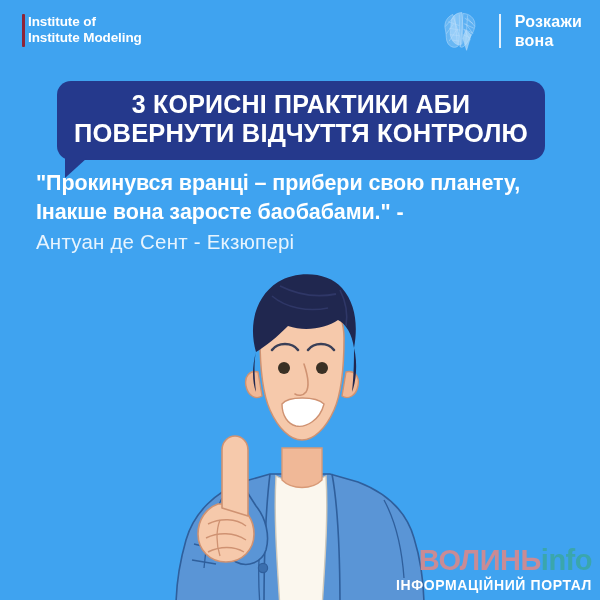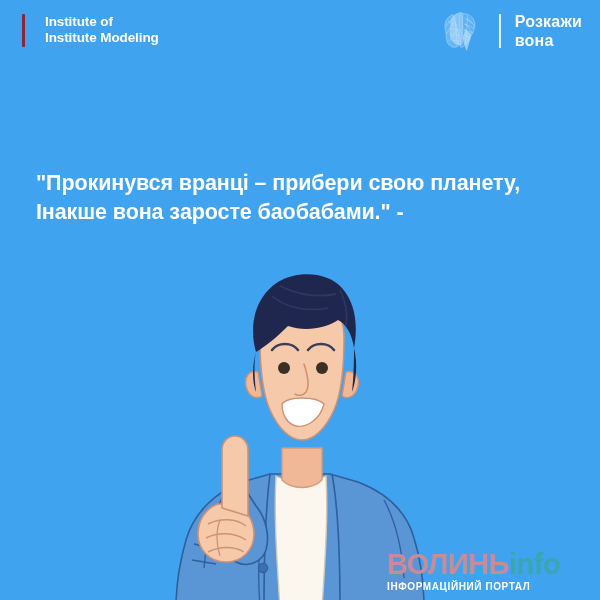--- a/index.html
+++ b/index.html
@@ -21,21 +21,21 @@
     overflow: hidden;
   }
 
   
   .brand-left {
     position: absolute;
     left: 22px;
     top: 14px;
     display: flex;
     align-items: stretch;
-    gap: 20px;
+    gap: 3px;
   }
   .brand-rule {
     width: 3px;
     background: #8e2438;
     border-radius: 1px;
   }
   .brand-left-text {
     color: #ffffff;
     font-size: 13.5px;
     font-weight: bold;
@@ -137,34 +137,34 @@
     width: 340px;
     height: 340px;
   }
 
   
   .watermark {
     position: absolute;
     right: 8px;
     bottom: 8px;
     width: 205px;
-    text-align: left;
+    text-align: right;
     line-height: 1;
   }
   .wm-main {
     font-size: 29px;
     font-weight: bold;
     letter-spacing: -0.5px;
     white-space: nowrap;
   }
   .wm-a { color: #c98b95; }
   .wm-b { color: #3aa6ad; }
   .wm-sub {
     margin-top: 3px;
-    font-size: 10px;
+    font-size: 14px;
     font-weight: bold;
     color: #ffffff;
     letter-spacing: 0.6px;
     white-space: nowrap;
   }
 </style>
 </head>
 <body>
 
 <div id="poster">
@@ -191,24 +191,32 @@
         <path d="M78 40 L62 22 M74 56 L58 34 M68 70 L54 46"></path>
       </g>
     </svg>
     <div class="brand-divider"></div>
     <div class="brand-right-text">
       <div>Розкажи</div>
       <div>вона</div>
     </div>
   </div>
 
+  <div class="banner-wrap">
+    <div class="banner">
+      <div class="banner-line">3 КОРИСНІ ПРАКТИКИ АБИ</div>
+      <div class="banner-line l2">ПОВЕРНУТИ ВІДЧУТТЯ КОНТРОЛЮ</div>
+      <div class="banner-tail"></div>
+    </div>
+  </div>
 
   <div class="quote">
     <div class="quote-line">"Прокинувся вранці – прибери свою планету,</div>
     <div class="quote-line">Інакше вона зaросте баобабами." -</div>
+    <div class="quote-author">Антуан де Сент - Екзюпері</div>
   </div>
 
   <svg class="person" viewBox="0 0 340 340">
 
     <g>
       <path d="M112 214 C86 224 64 244 56 272 C48 300 46 322 46 340 L294 340 C294 320 292 296 284 270 C276 242 254 224 228 214 L200 206 L140 206 Z" fill="#5a95d6" stroke="#2f5f9c" stroke-width="1.6"></path>
 
       <path d="M146 208 C144 242 146 280 150 340 L192 340 C196 280 198 242 196 208 C186 214 156 214 146 208 Z" fill="#fbf7ee" stroke="#cfc9bb" stroke-width="1.4"></path>
 
       <path d="M140 206 C136 238 134 286 134 340" fill="none" stroke="#2f5f9c" stroke-width="1.6"></path>

